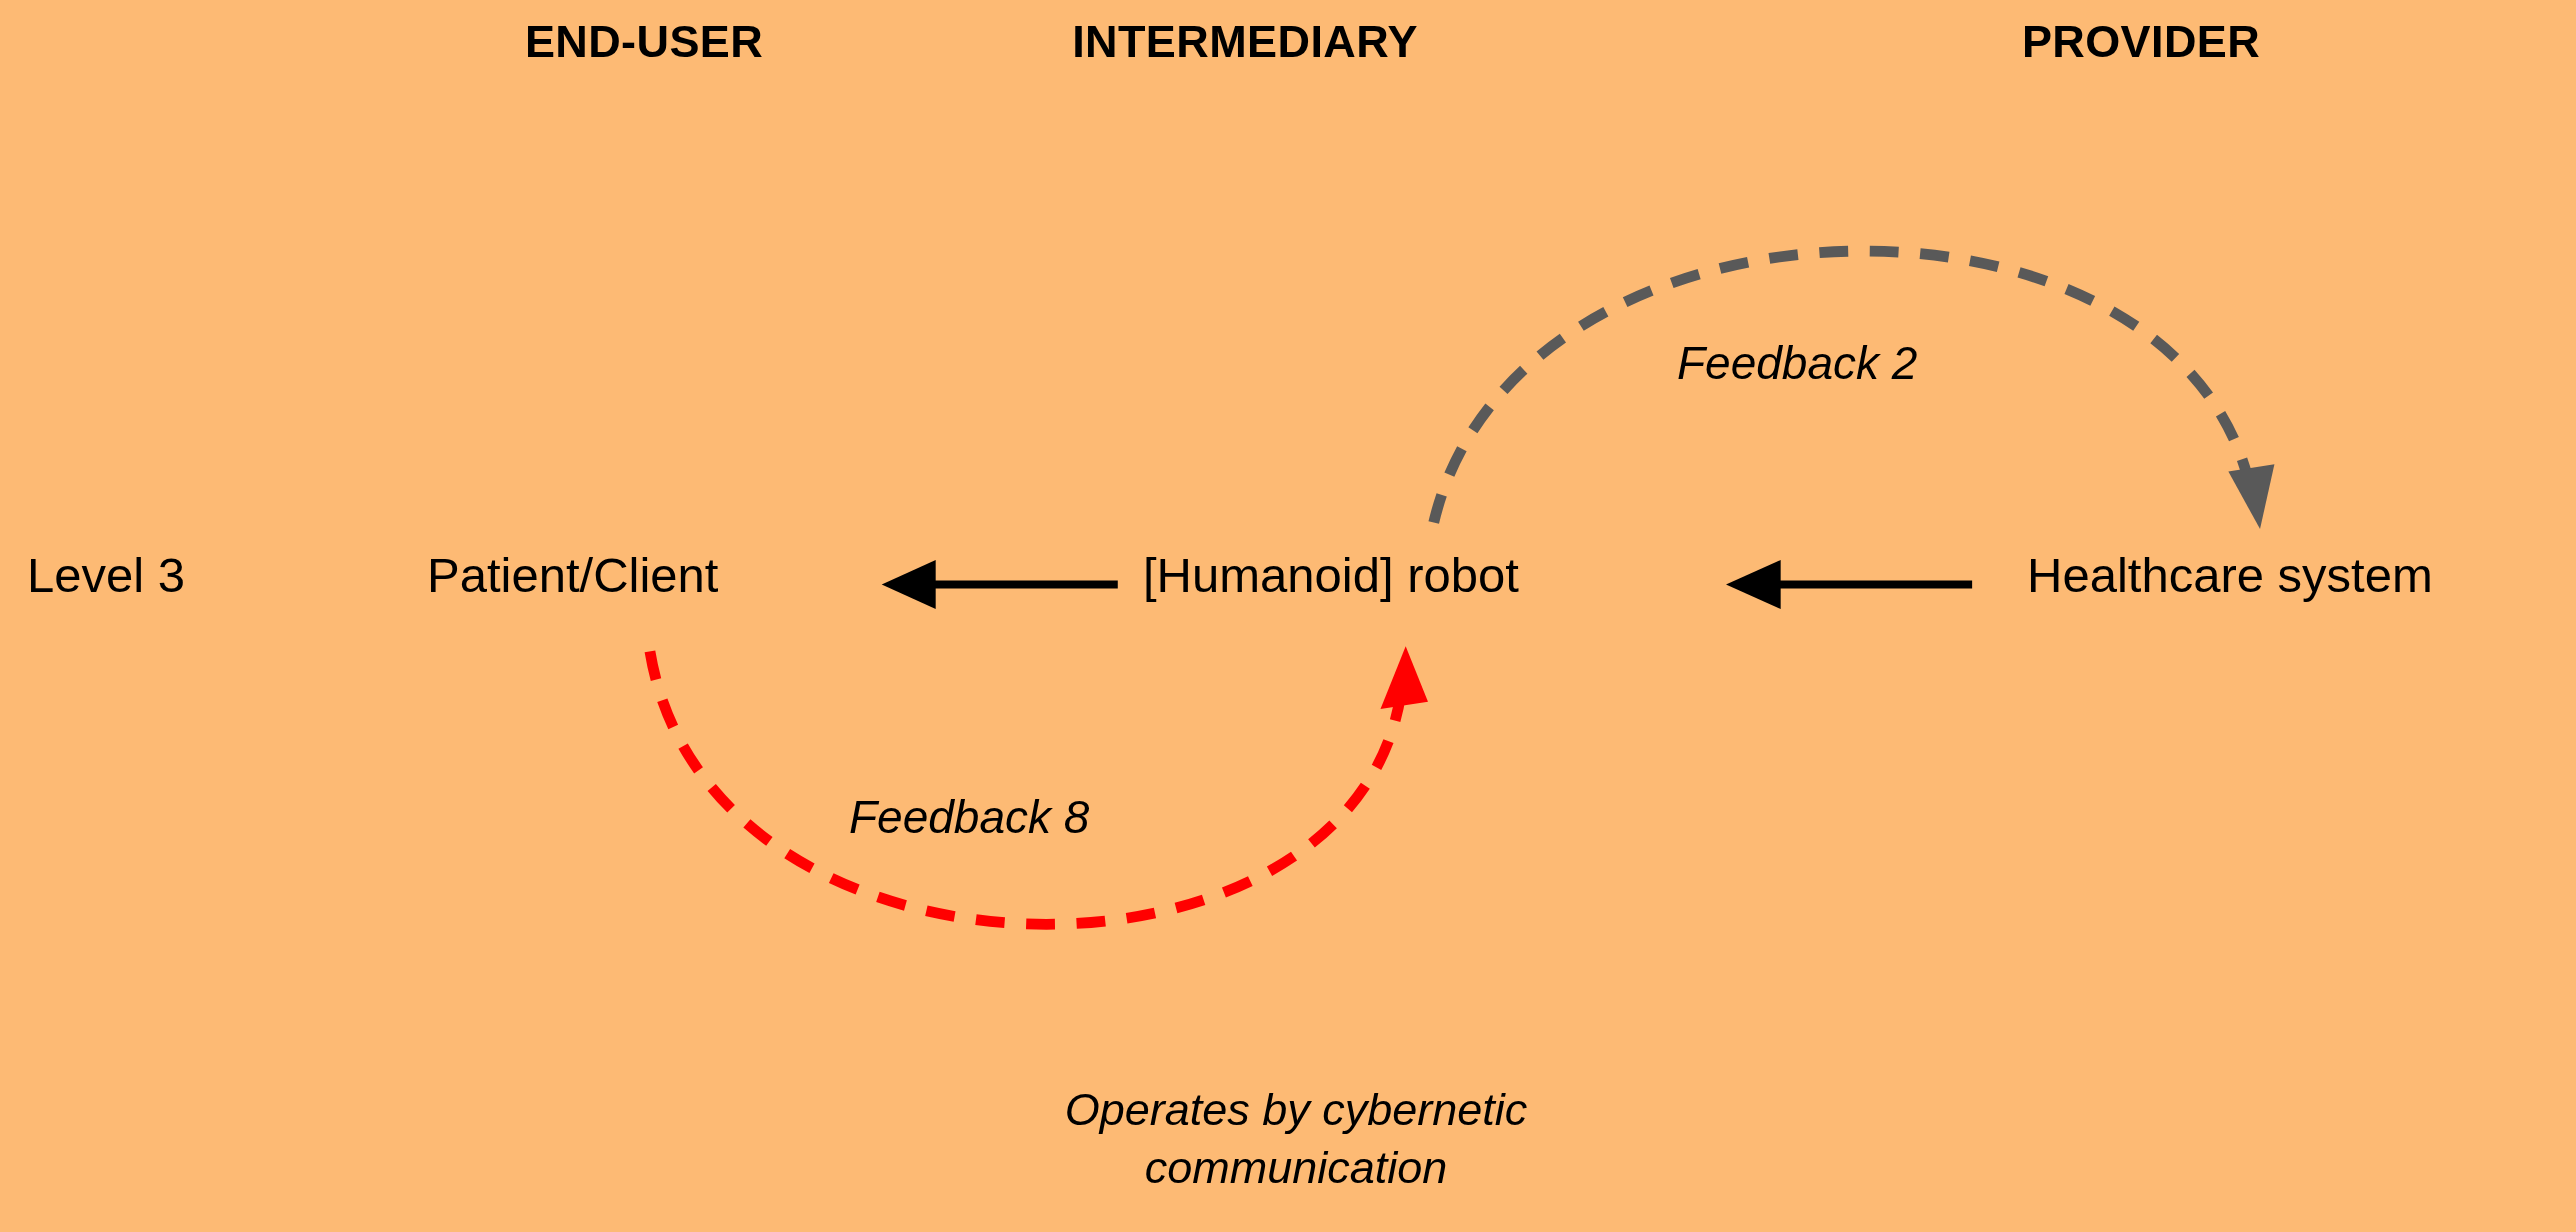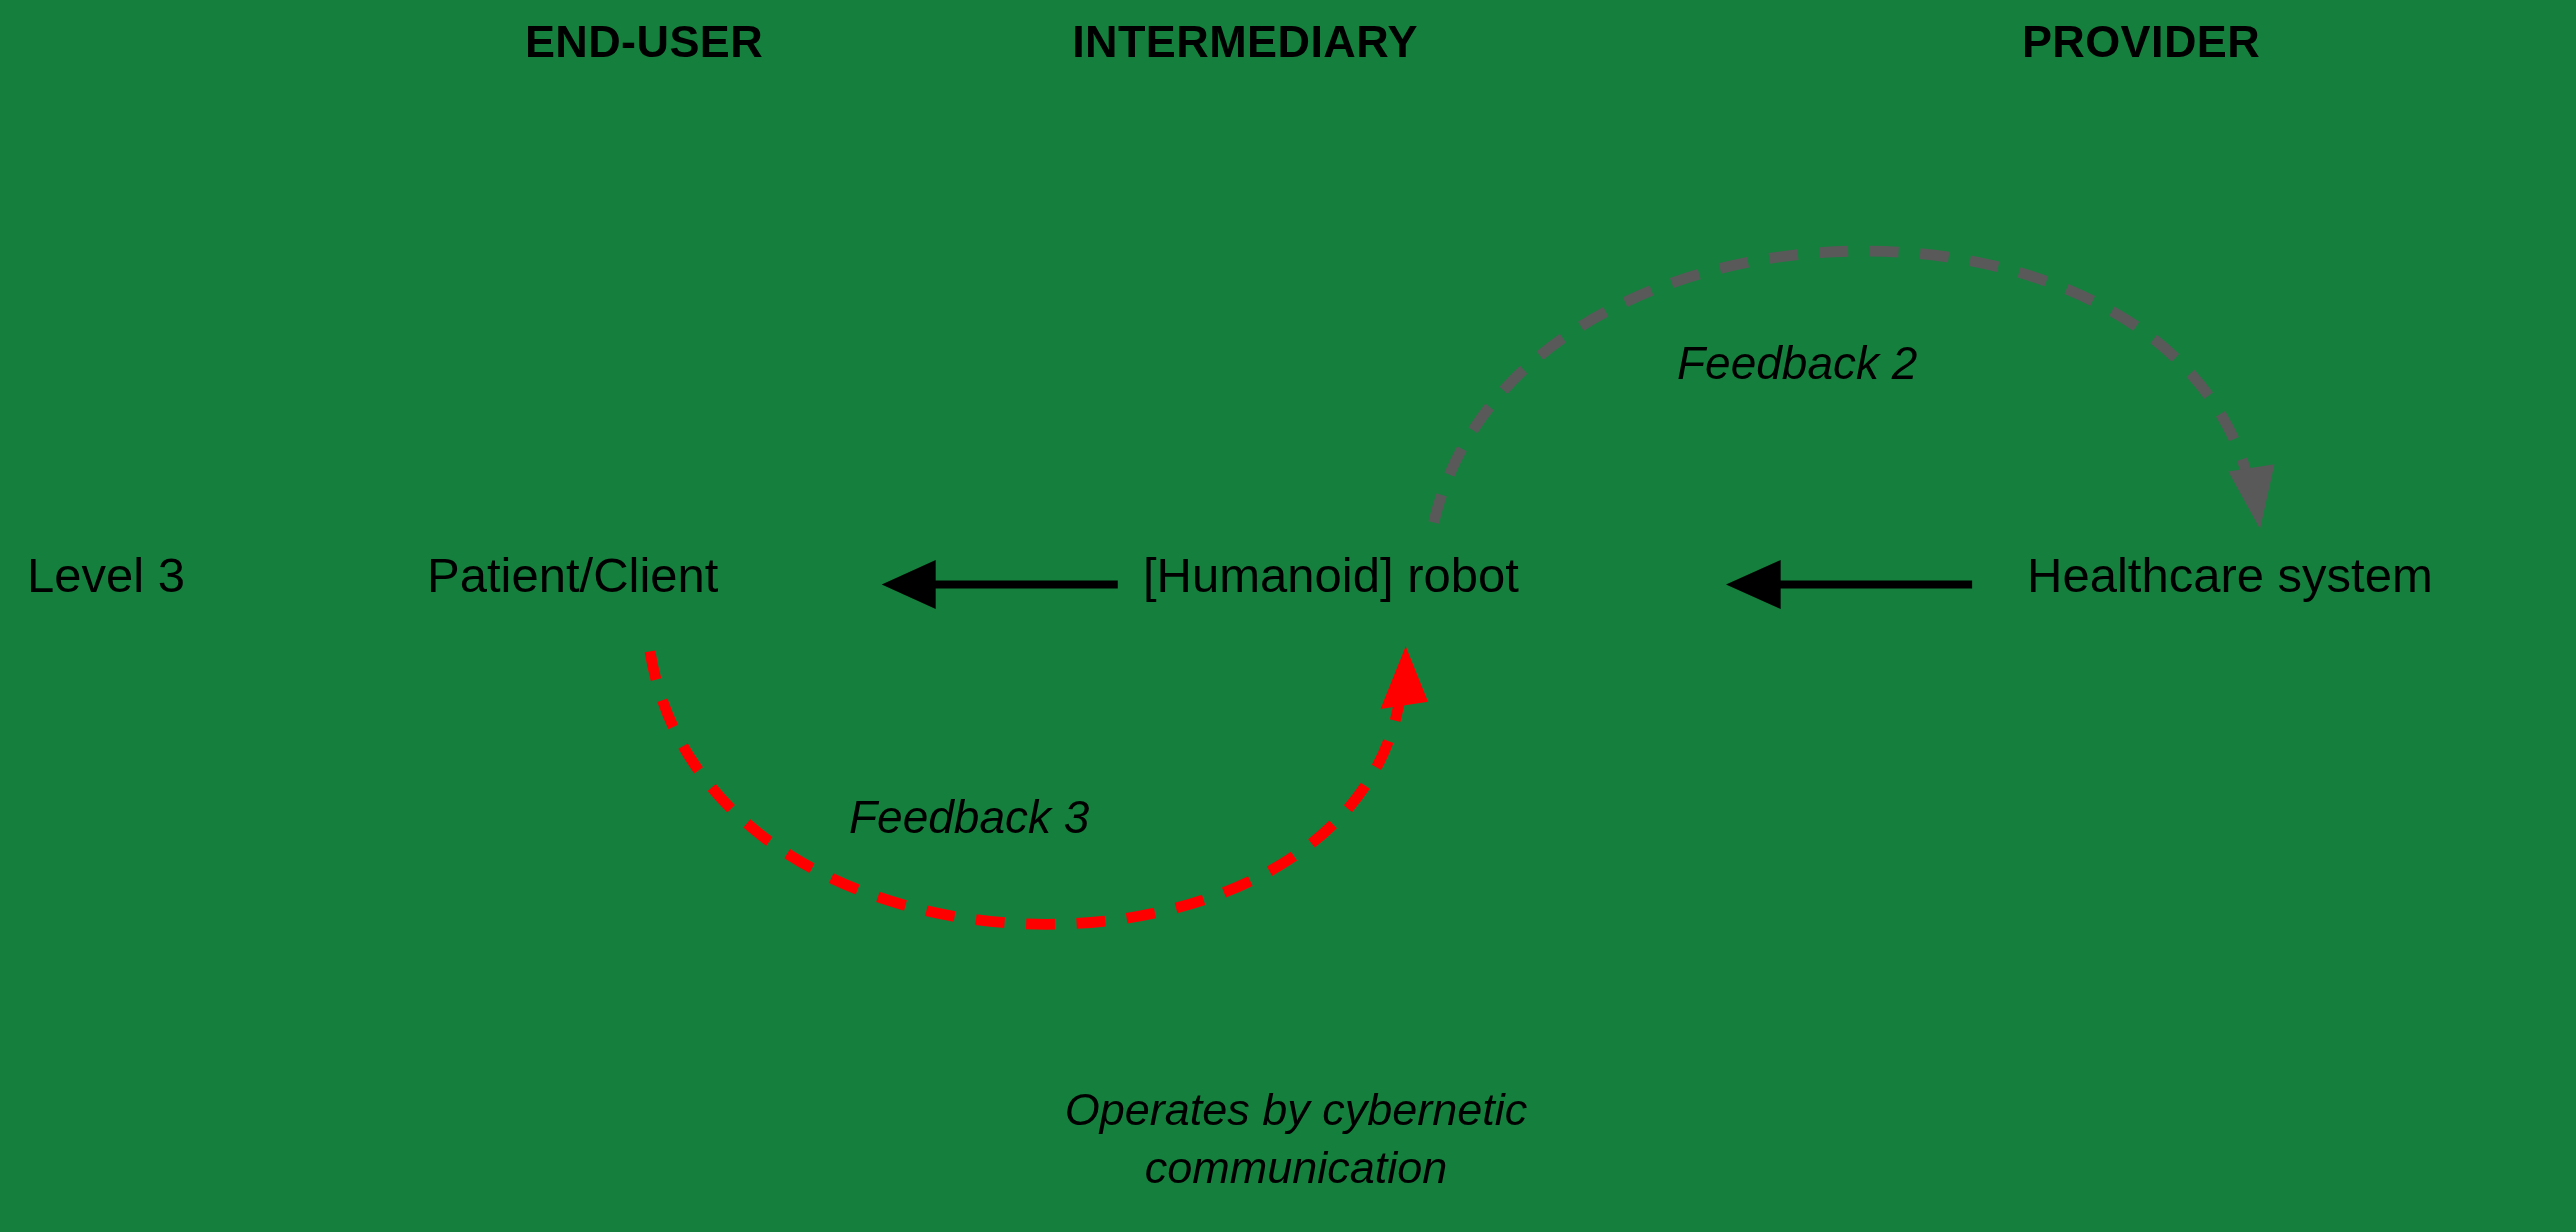--- a/index.html
+++ b/index.html
@@ -8,21 +8,21 @@
     background: #ffffff;
   }
   body {
     font-family: "Liberation Sans", sans-serif;
     color: #000000;
   }
   #stage {
     position: relative;
     width: 2576px;
     height: 1233px;
-    background: #15803d;
+    background: #fdba74;
     overflow: hidden;
   }
   .abs { position: absolute; white-space: nowrap; }
 
   
   .col-header {
     font-weight: bold;
     font-size: 45px;
     letter-spacing: 0.4px;
     top: 16px;
@@ -87,21 +87,21 @@
   <div class="abs col-header" style="left:2141px;">PROVIDER</div>
 
   <div class="abs level-label">Level 3</div>
 
   <div class="abs node-label" style="left:1143px;">[Humanoid] robot</div>
 
   <div class="abs node-label" style="left:427px;">Patient/Client</div>
 
   <div class="abs node-label" style="left:2015px;margin-left:12px;">Healthcare system</div>
 
-  <div class="abs italic-label" style="left:849px; top:774px;">Feedback 3</div>
+  <div class="abs italic-label" style="left:849px; top:774px;">Feedback 8</div>
 
   <div class="abs italic-label" style="left:1677px; top:320px;">Feedback 2</div>
 
   <div class="abs caption" style="left:1296px;">
     <div>Operates by cybernetic</div>
     <div>communication</div>
   </div>
 
   <svg class="overlay" viewBox="0 0 3579 1713" xmlns="http://www.w3.org/2000/svg">
 

